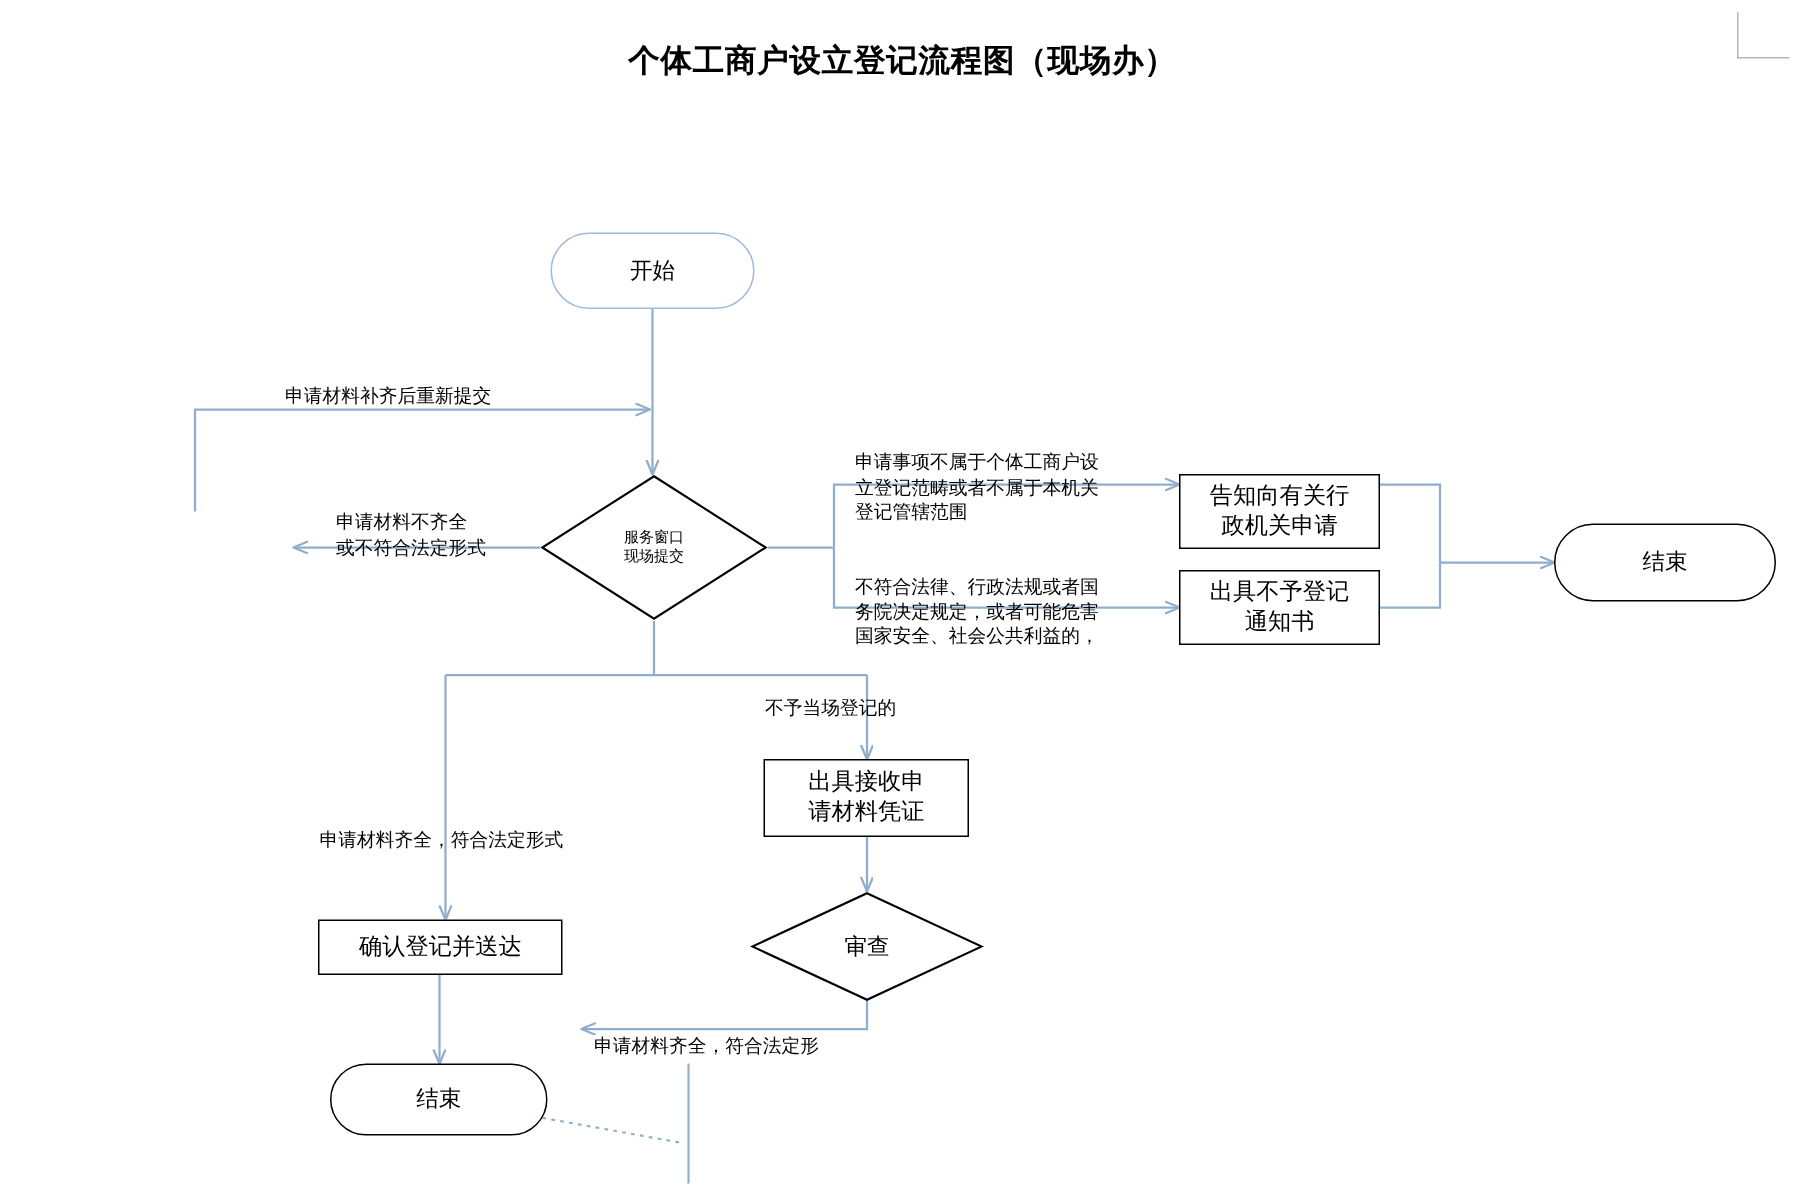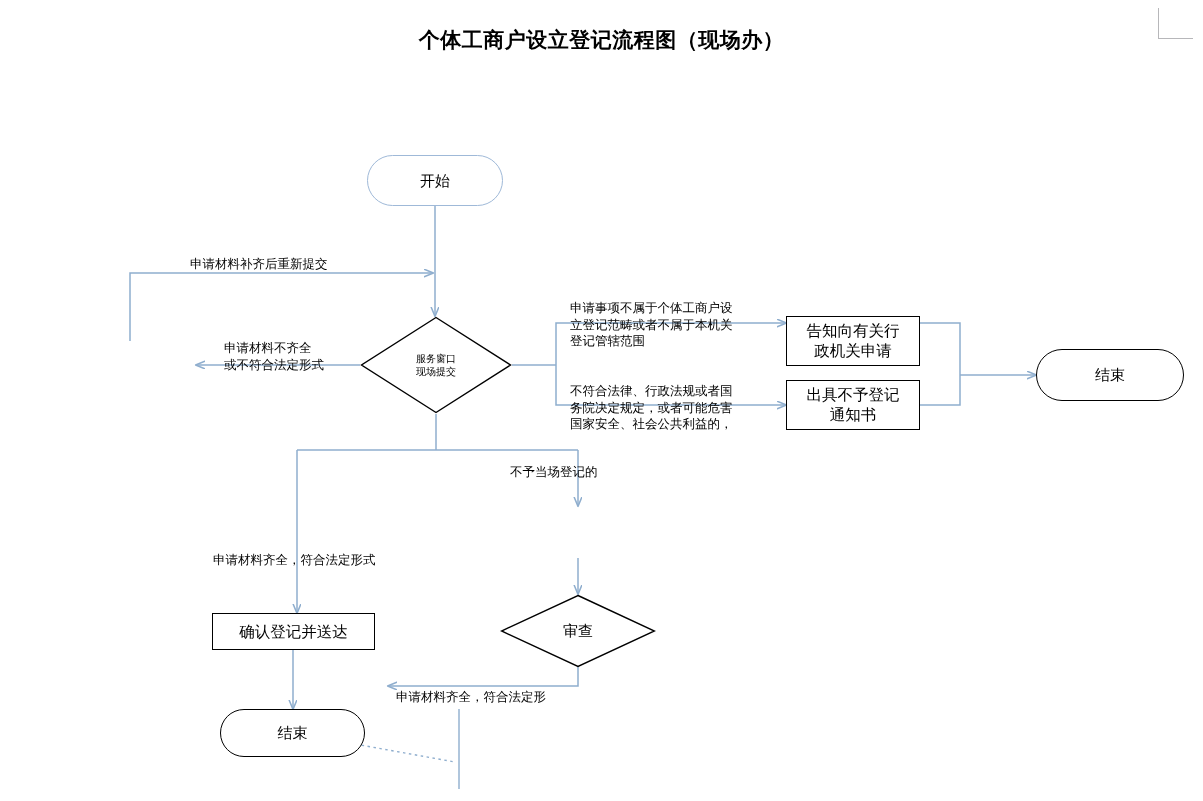--- a/index.html
+++ b/index.html
@@ -101,20 +101,24 @@
 
   <div class="node node-rect" style="left:786px;top:380px;width:134px;height:50px;white-space:pre-line;">
     <span>出具不予登记
 通知书</span>
   </div>
 
   <div class="node node-term" style="left:1036px;top:349px;width:148px;height:52px;">
     <span>结束</span>
   </div>
 
+  <div class="node node-rect" style="left:509px;top:506px;width:137px;height:52px;white-space:pre-line;">
+    <span>出具接收申
+请材料凭证</span>
+  </div>
 
   <div style="position:absolute;left:500px;top:594px;width:156px;height:74px;">
     <svg width="156" height="74" viewBox="0 0 156 74" xmlns="http://www.w3.org/2000/svg">
       <polygon points="78,1.5 154.5,37 78,72.5 1.5,37" fill="#ffffff" stroke="#000000" stroke-width="1.4"></polygon>
     </svg>
     <div style="position:absolute;left:0;top:0;width:156px;height:74px;display:flex;
                 align-items:center;justify-content:center;font-size:15px;">审查</div>
   </div>
 
   <div class="node node-rect" style="left:212px;top:613px;width:163px;height:37px;">

